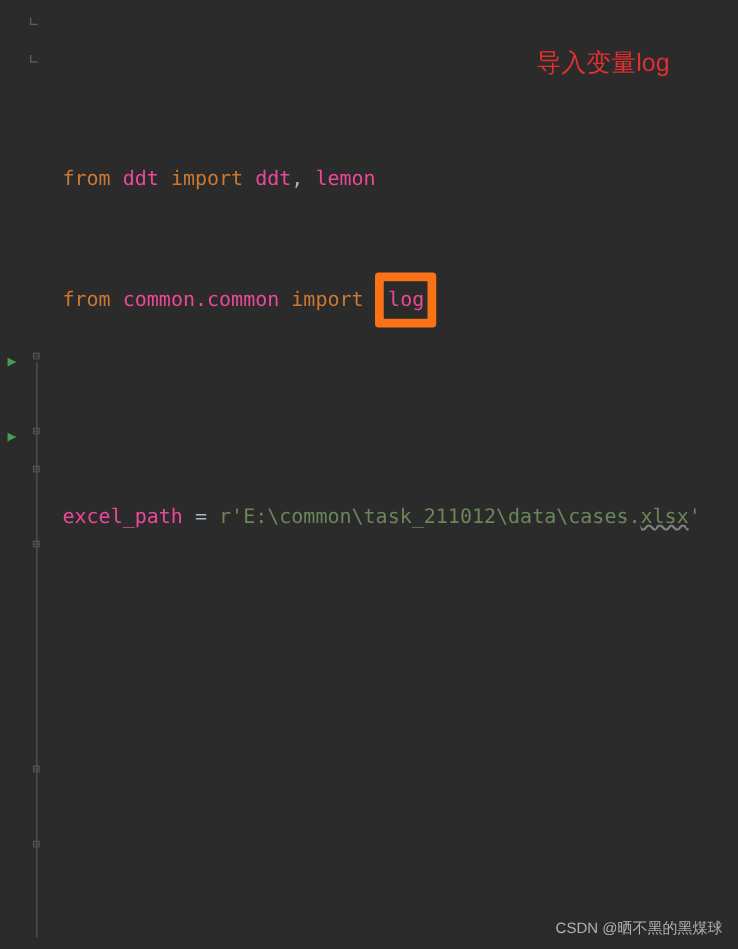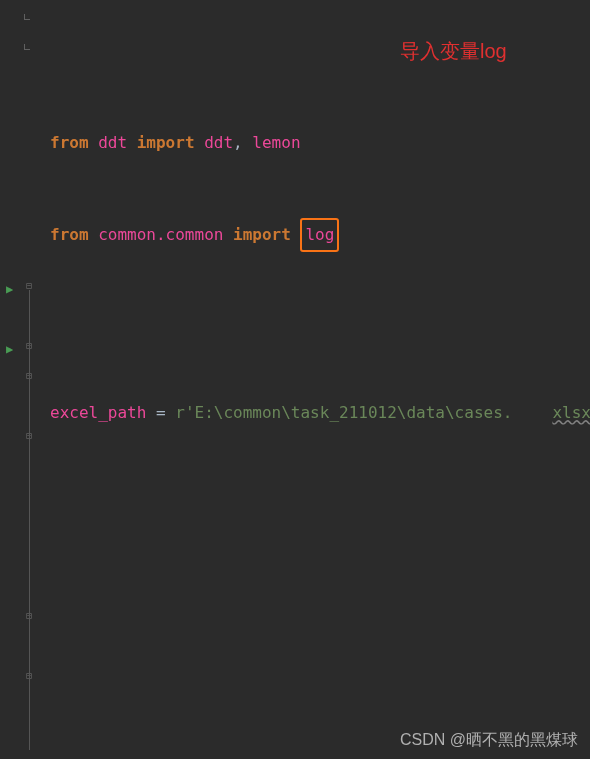--- a/index.html
+++ b/index.html
@@ -27,29 +27,29 @@
       padding: 8px 0;
       line-height: 30px;
       white-space: pre;
       position: relative;
     }
     .line {
       height: 30px;
       padding-left: 12px;
       position: relative;
     }
-    .kw { color: #cc7832; font-weight: bold; }
+    .kw { color: #cc7832; }
     .id { color: #ec4899; }
     .str { color: #6a8759; }
     .comment { color: #808080; }
     .op { color: #a9b7c6; }
-    .underline { text-decoration: underline wavy #808080; margin-left: 40px; }
+    .underline { text-decoration: underline wavy #808080; }
     
     .red-box {
-      border: 2px solid #f97316;
+      border: 7px solid #f97316;
       border-radius: 3px;
       padding: 0 3px;
       display: inline-block;
     }
     
     .annotation {
       position: absolute;
       color: #e03030;
       font-size: 20px;
       font-family: sans-serif;
@@ -84,21 +84,21 @@
       height: 6px;
       border-left: 1px solid #606060;
       border-bottom: 1px solid #606060;
     }
     
     .watermark {
       position: absolute;
       bottom: 8px;
       right: 12px;
       color: #b0b0b0;
-      font-size: 16px;
+      font-size: 12px;
       font-family: sans-serif;
     }
   </style>
 </head>
 <body>
 
 <div class="editor">
   <div class="gutter">
     <div class="fold-corner" style="top: 14px;"></div>
     <div class="fold-corner" style="top: 44px;"></div>
@@ -107,21 +107,21 @@
     <div class="gutter-arrow" style="top: 342px;">▶</div>
     <div class="gutter-fold" style="top: 340px;">⊟</div>
     <div class="gutter-fold" style="top: 370px;">⊟</div>
     <div class="gutter-fold" style="top: 430px;">⊟</div>
     <div class="gutter-fold" style="top: 610px;">⊟</div>
     <div class="gutter-fold" style="top: 670px;">⊟</div>
     <div class="fold-line" style="top: 290px; height: 460px;"></div>
   </div>
 
   <div class="code-area">
-    <div class="annotation" style="top: 36px; left: 362px;">导入变量log</div>
+    <div class="annotation" style="top: 36px; left: 391px;">导入变量log</div>
     
     <div class="line"><span class="kw">from</span> <span class="id">ddt</span> <span class="kw">import</span> <span class="id">ddt</span><span class="op">,</span> <span class="id">lemon</span></div>
     <div class="line"><span class="kw">from</span> <span class="id">common.common</span> <span class="kw">import</span> <span class="red-box"><span class="id">log</span></span></div>
     <div class="line"></div>
     <div class="line"><span class="id">excel_path</span> <span class="op">=</span> <span class="str"><span>r</span></span><span class="str">'E:\common\task_211012\data\cases.</span><span class="str underline">xlsx</span><span class="str">'</span></div>
     <div class="line"></div>
     <div class="line"></div>
     
     
     

